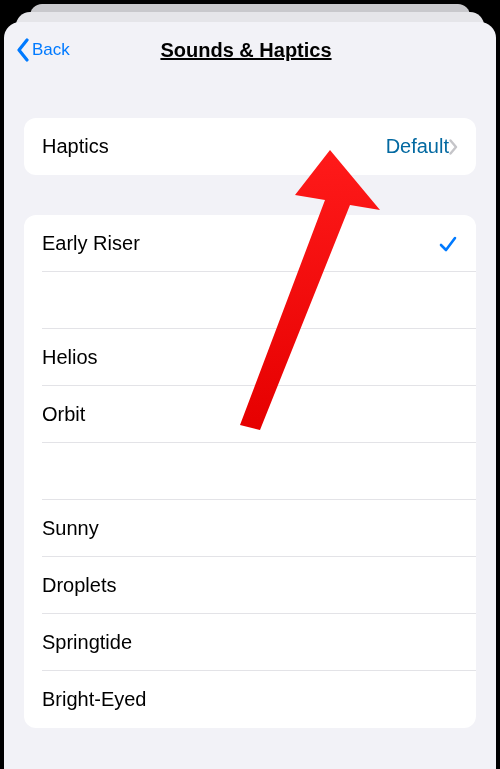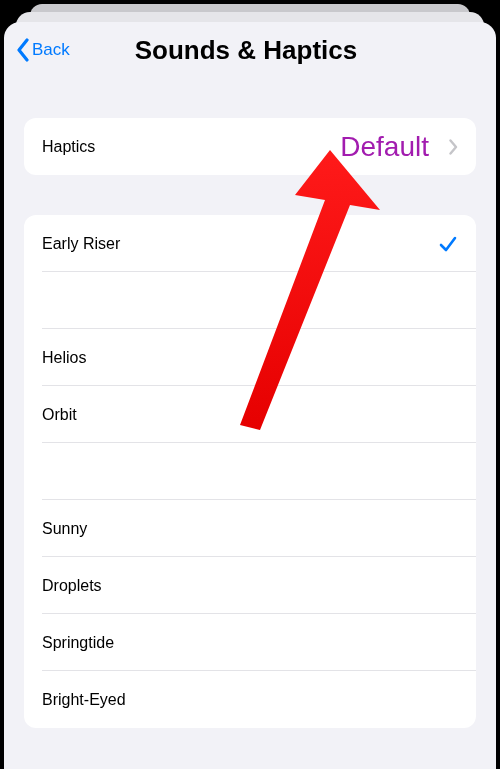--- a/index.html
+++ b/index.html
@@ -61,24 +61,25 @@
     .back-chevron {
       width: 14px;
       height: 24px;
       margin-right: 2px;
     }
     .nav-title {
       position: absolute;
       left: 0;
       right: 8px;
       text-align: center;
-      font-size: 26px;
+      font-size: 20px;
       font-weight: 600;
       color: #000;
       z-index: 1;
+      text-decoration: underline;
     }
     .content {
       padding: 0 20px;
     }
     .group {
       background: #fff;
       border-radius: 12px;
       overflow: hidden;
     }
     .group.first {
@@ -89,28 +90,28 @@
     }
     .row {
       display: flex;
       align-items: center;
       min-height: 57px;
       padding: 0 18px;
       cursor: pointer;
       position: relative;
     }
     .row-label {
-      font-size: 16px;
+      font-size: 20px;
       color: #000;
       flex: 1;
     }
     .row-value {
-      font-size: 28px;
-      color: #a21caf;
-      margin-right: 20px;
+      font-size: 20px;
+      color: #0369a1;
+      margin-right: 0;
     }
     .disclosure {
       width: 9px;
       height: 16px;
       flex-shrink: 0;
     }
     .checkmark {
       width: 20px;
       height: 20px;
       flex-shrink: 0;

